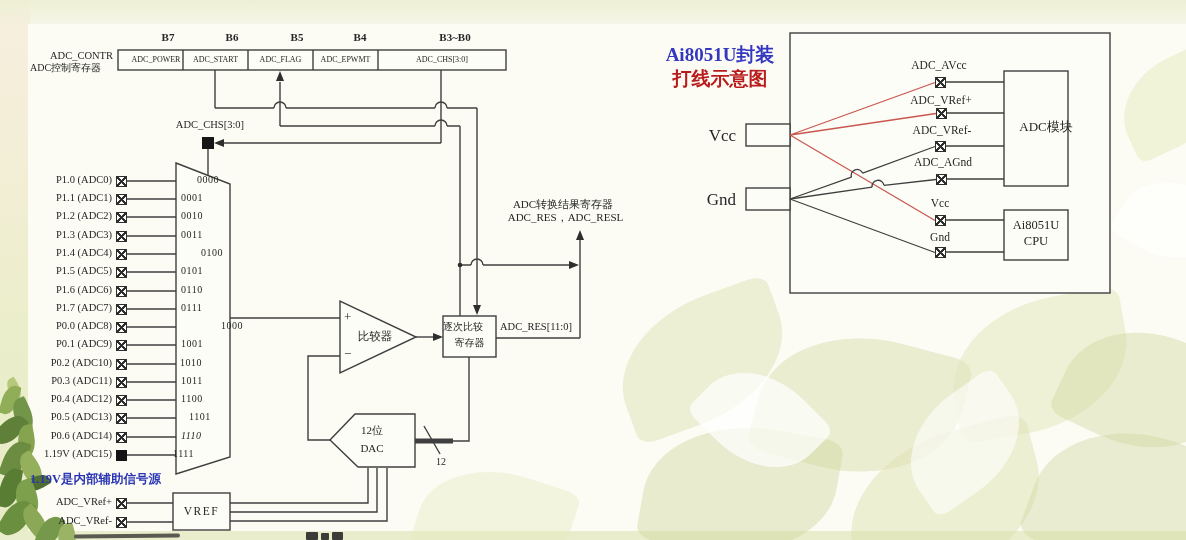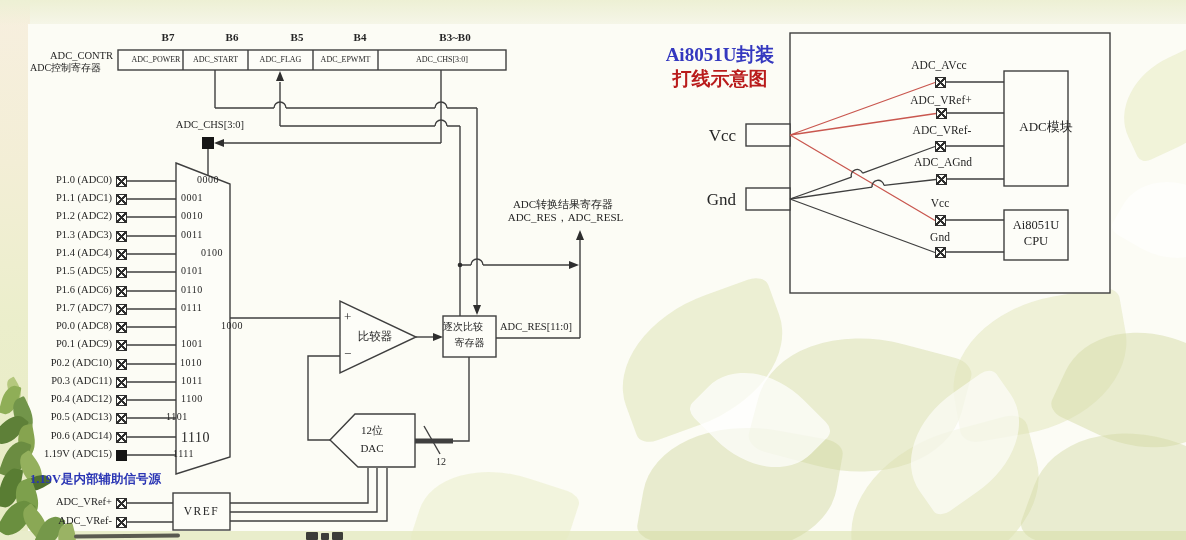--- a/index.html
+++ b/index.html
@@ -178,22 +178,22 @@
 <div class="lbl z6" style="left:181px;top:229px;font-size:10px;letter-spacing:.5px;">0011</div>
 <div class="lbl z6" style="left:181px;top:247px;font-size:10px;letter-spacing:.5px;margin-left:20px;">0100</div>
 <div class="lbl z6" style="left:181px;top:265px;font-size:10px;letter-spacing:.5px;">0101</div>
 <div class="lbl z6" style="left:181px;top:284px;font-size:10px;letter-spacing:.5px;">0110</div>
 <div class="lbl z6" style="left:181px;top:302px;font-size:10px;letter-spacing:.5px;">0111</div>
 <div class="lbl z6" style="left:181px;top:320px;font-size:10px;letter-spacing:.5px;margin-left:40px;">1000</div>
 <div class="lbl z6" style="left:181px;top:338px;font-size:10px;letter-spacing:.5px;">1001</div>
 <div class="lbl z6" style="left:180px;top:357px;font-size:10px;letter-spacing:.5px;">1010</div>
 <div class="lbl z6" style="left:181px;top:375px;font-size:10px;letter-spacing:.5px;">1011</div>
 <div class="lbl z6" style="left:181px;top:393px;font-size:10px;letter-spacing:.5px;">1100</div>
-<div class="lbl z6" style="left:166px;top:411px;font-size:10px;letter-spacing:.5px;">1101</div>
-<div class="lbl z6" style="left:181px;top:430px;font-size:14px;letter-spacing:.5px;">1110</div>
+<div class="lbl z6" style="left:189px;top:411px;font-size:10px;letter-spacing:.5px;">1101</div>
+<div class="lbl z6" style="left:181px;top:430px;font-size:10px;letter-spacing:.5px;font-style:italic;">1110</div>
 <div class="lbl z6" style="left:173px;top:448px;font-size:10px;letter-spacing:.5px;">1111</div>
 
 <div class="lbl z6" style="left:30px;top:472px;font-size:12.5px;font-weight:600;color:#2a35b4;">1.19V是内部辅助信号源</div>
 
 <div class="lbl z6" style="left:344px;top:310px;font-size:13px;">+</div>
 <div class="lbl z6" style="left:344px;top:347px;font-size:13px;">−</div>
 <div class="lbl z6" style="left:352px;top:330px;width:46px;text-align:center;font-size:11.5px;">比较器</div>
 
 <div class="lbl z6" style="left:443px;top:321px;width:32px;text-align:center;font-size:10px;">逐次比较</div>
 <div class="lbl z6" style="left:443px;top:337px;width:53px;text-align:center;font-size:10px;">寄存器</div>

